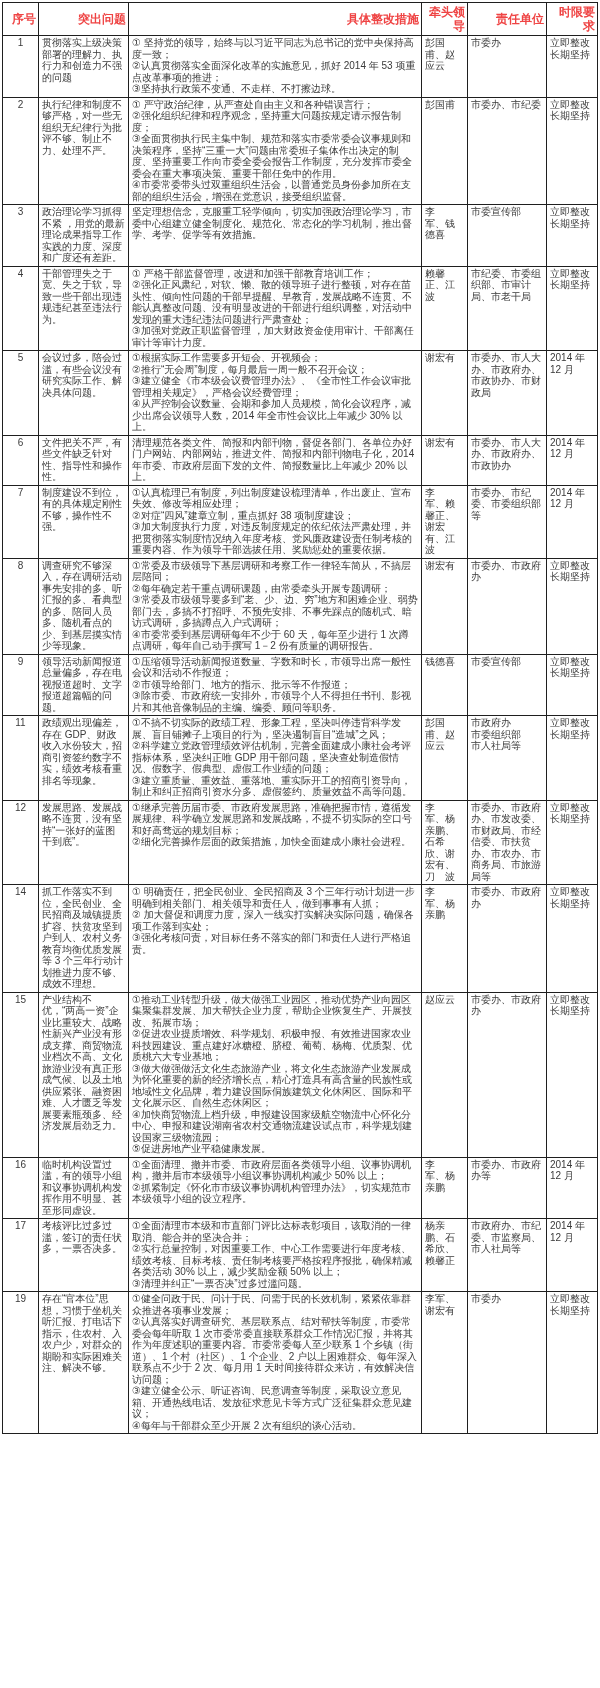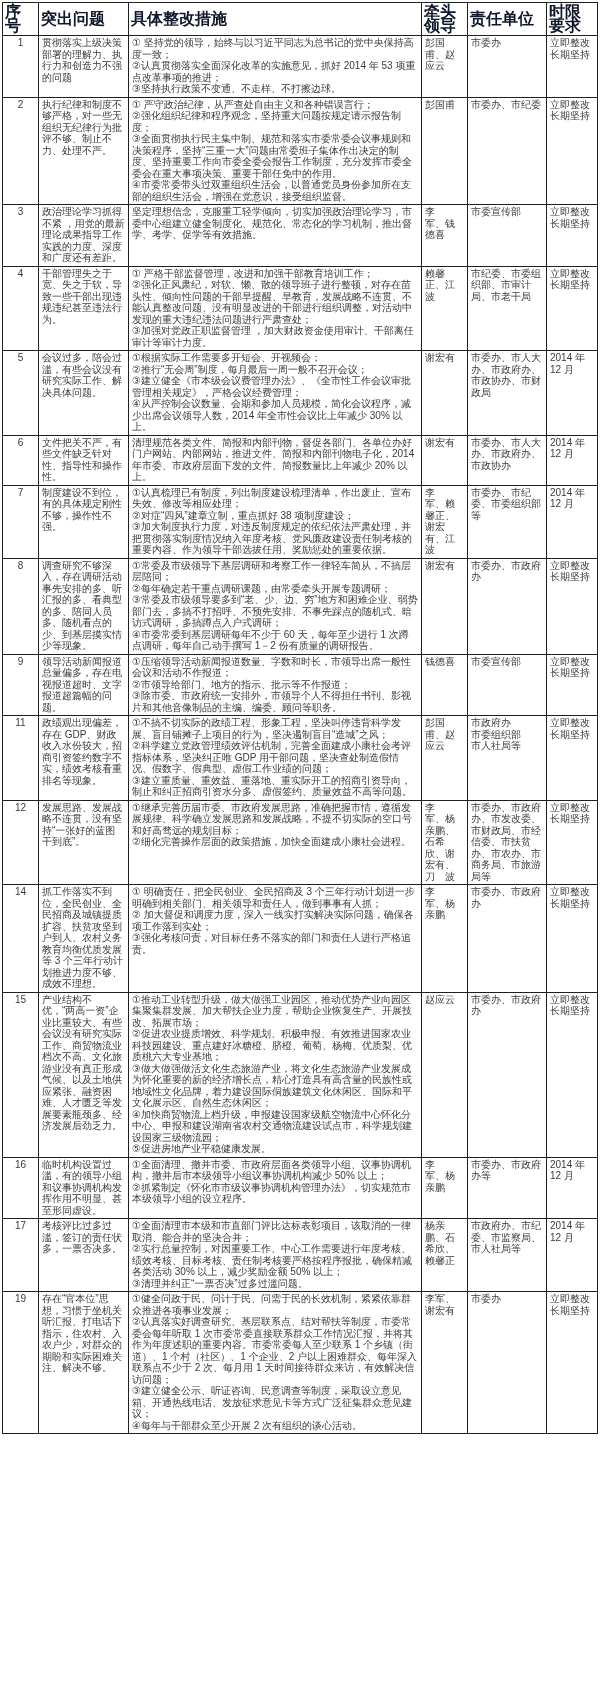--- a/index.html
+++ b/index.html
@@ -24,25 +24,25 @@
     border: 1.5px solid #1f1f1f;
     vertical-align: top;
     padding: 1px 3px 2px 3px;
     font-size: 10px;
     line-height: 11.5px;
     color: #3a3a3a;
     overflow-wrap: anywhere;
     word-break: break-all;
   }
   .rect-table th {
-    font-size: 16px;
+    font-size: 12px;
     font-weight: bold;
-    text-align: left;
+    text-align: right;
     vertical-align: middle;
-    color: #0f172a;
+    color: #ef4444;
     height: 20px;
     padding: 2px;
     line-height: 14px;
     word-break: keep-all;
   }
   .c-no { text-align: center; }
   .pre { white-space: pre-line; }
   col.w-no { width: 36px; }
   col.w-problem { width: 90px; }
   col.w-measures { width: 293px; }
@@ -201,21 +201,21 @@
     <td class="pre">① 明确责任，把全民创业、全民招商及 3 个三年行动计划进一步明确到相关部门、相关领导和责任人，做到事事有人抓；
 ② 加大督促和调度力度，深入一线实打实解决实际问题，确保各项工作落到实处；
 ③强化考核问责，对目标任务不落实的部门和责任人进行严格追责。</td>
     <td class="pre">李　军、杨亲鹏</td>
     <td class="pre">市委办、市政府办</td>
     <td class="pre">立即整改
 长期坚持</td>
   </tr>
         <tr>
     <td class="c-no">15</td>
-    <td class="pre">产业结构不优，“两高一资”企业比重较大、有些会议没有研究实际工作、商贸物流业档次不高、文化旅游业没有真正形成气候、以及土地供应紧张、融资困难、人才匮乏等发展要素瓶颈多、经济发展后劲乏力。</td>
+    <td class="pre">产业结构不优，“两高一资”企业比重较大、战略性新兴产业没有形成支撑、商贸物流业档次不高、文化旅游业没有真正形成气候、以及土地供应紧张、融资困难、人才匮乏等发展要素瓶颈多、经济发展后劲乏力。</td>
     <td class="pre">①推动工业转型升级，做大做强工业园区，推动优势产业向园区集聚集群发展、加大帮扶企业力度，帮助企业恢复生产、开展技改、拓展市场；
 ②促进农业提质增效、科学规划、积极申报、有效推进国家农业科技园建设、重点建好冰糖橙、脐橙、葡萄、杨梅、优质梨、优质桃六大专业基地；
 ③做大做强做活文化生态旅游产业，将文化生态旅游产业发展成为怀化重要的新的经济增长点，精心打造具有高含量的民族性或地域性文化品牌，着力建设国际侗族建筑文化休闲区、国际和平文化展示区、自然生态休闲区；
 ④加快商贸物流上档升级，申报建设国家级航空物流中心怀化分中心、申报和建设湖南省农村交通物流建设试点市，科学规划建设国家三级物流园；
 ⑤促进房地产业平稳健康发展。</td>
     <td class="pre">赵应云</td>
     <td class="pre">市委办、市政府办</td>
     <td class="pre">立即整改
 长期坚持</td>
   </tr>

